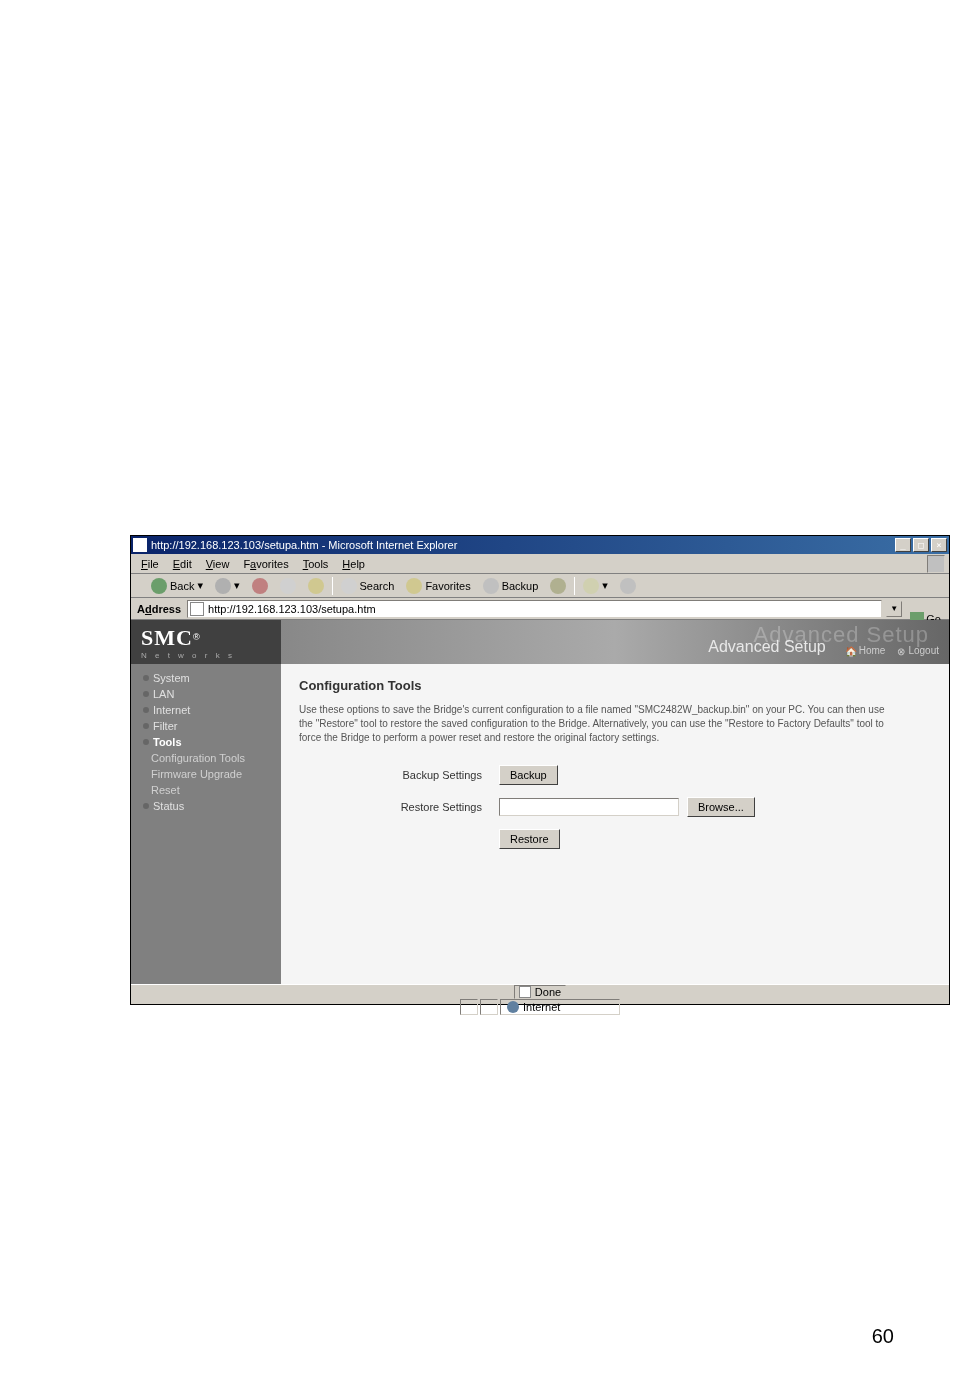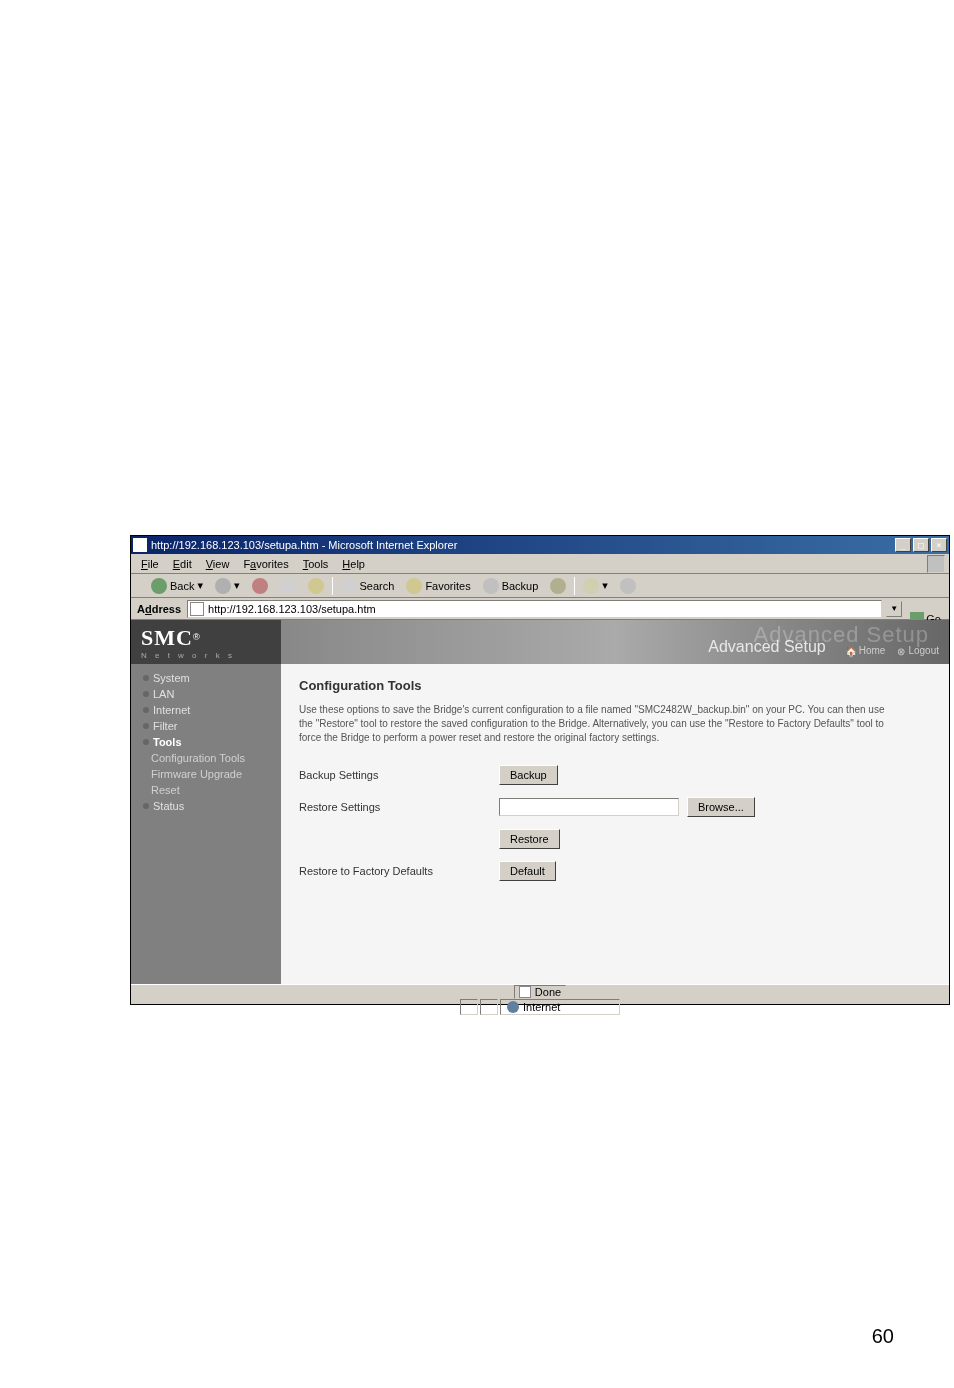--- a/index.html
+++ b/index.html
@@ -267,22 +267,22 @@
       margin-bottom: 20px;
       max-width: 600px;
     }
     .form-row {
       display: flex;
       align-items: center;
       margin-bottom: 12px;
     }
     .form-label {
       width: 200px;
-      text-align: left;
-      padding-right: 8px;
+      text-align: right;
+      padding-right: 17px;
       font-size: 11px;
       color: #333;
     }
     .btn {
       background: #d4d0c8;
       border: 1px solid #404040;
       border-top-color: #fff;
       border-left-color: #fff;
       padding: 1px 10px;
       font-size: 11px;
@@ -499,24 +499,20 @@
           <input class="text-input" type="text" style="">
           <span style="width:8px"></span>
           <button class="btn">Browse...</button>
         </div>
 
         <div class="form-row">
           <div class="form-label"></div>
           <button class="btn">Restore</button>
         </div>
 
-        <div class="form-row">
-          <div class="form-label">Restore to Factory Defaults</div>
-          <button class="btn">Default</button>
-        </div>
       </div>
     </div>
   </div>
 
   <div class="statusbar">
     <div class="status-left">
       <span class="doc-icon"></span>
       <span>Done</span>
     </div>
     <div class="status-panes">

